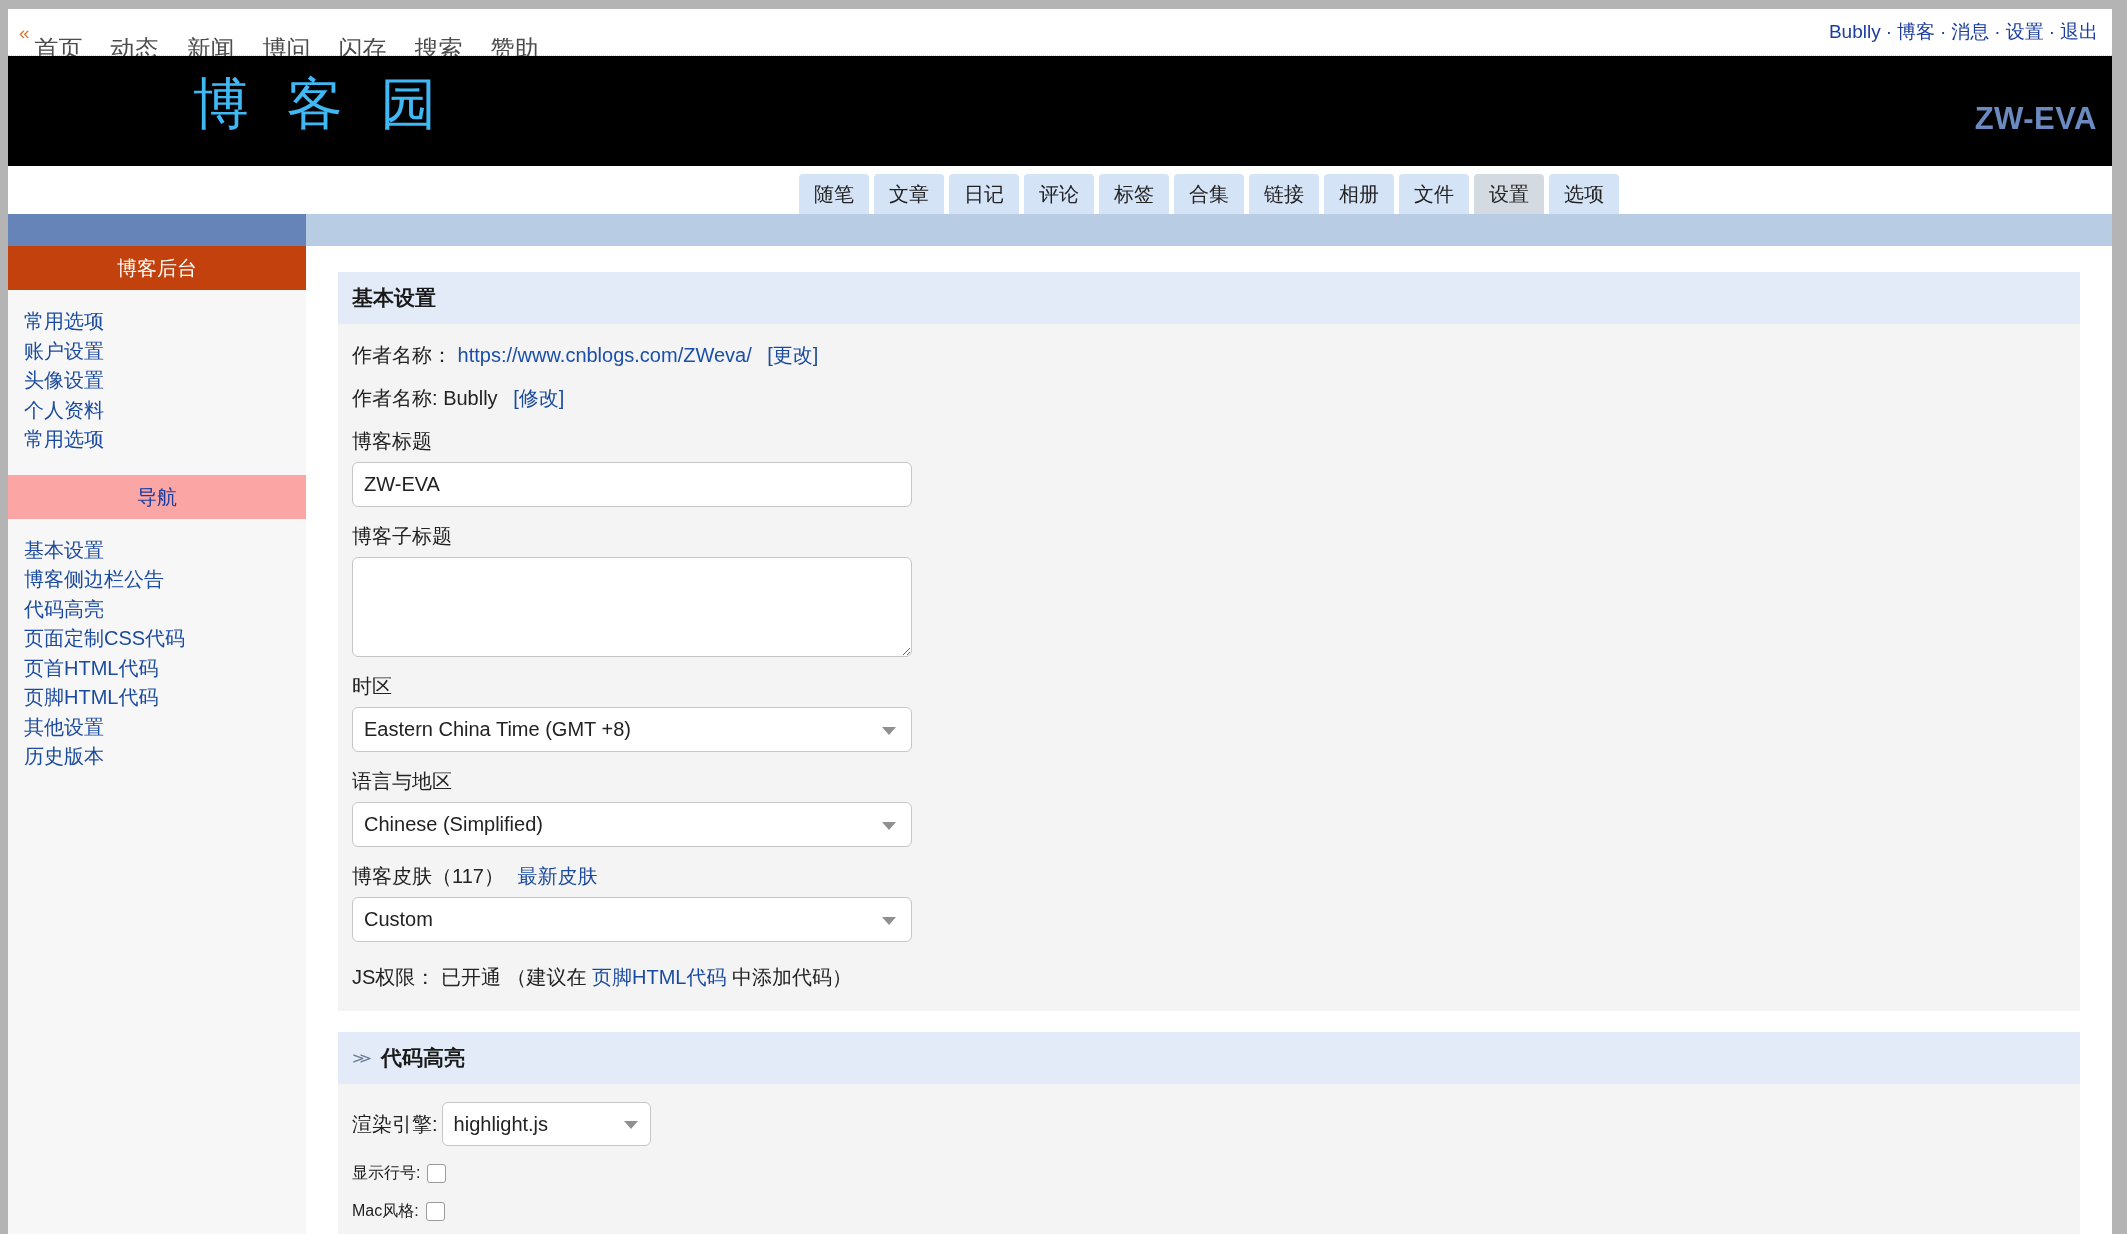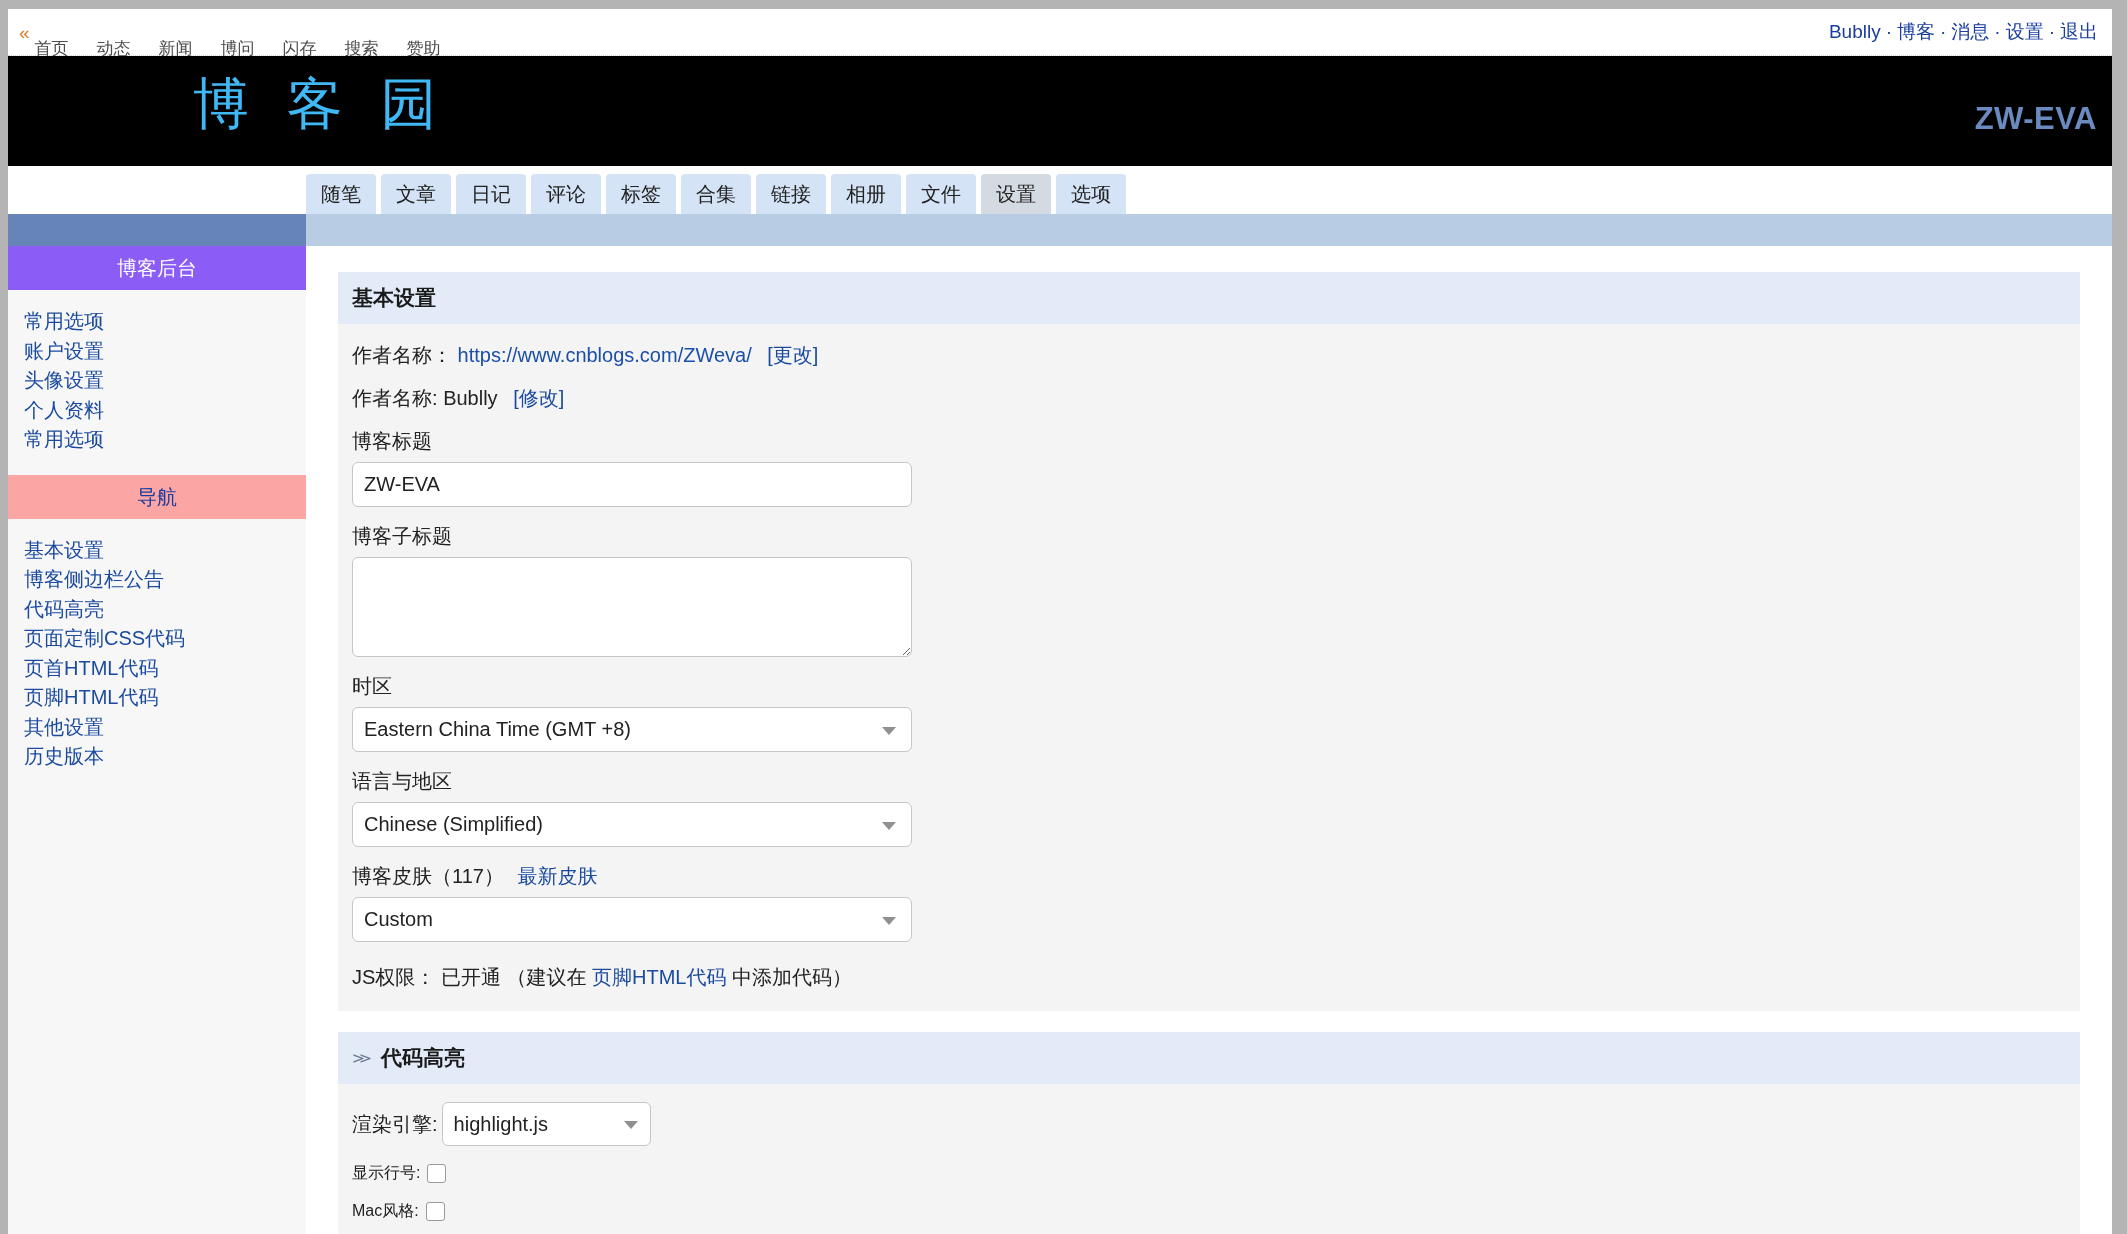--- a/index.html
+++ b/index.html
@@ -40,21 +40,21 @@
     gap: 0px;
   }
   .topnav-left .chev {
     color: #d87b2a;
     font-size: 19px;
     margin-right: 5px;
     line-height: 1;
   }
   .topnav-left a {
     color: #4c4c4c;
-    font-size: 17px;
+    font-size: 24px;
     text-decoration: none;
     margin-right: 28px;
     white-space: nowrap;
     margin-top: 33px;
   }
   .topnav-left a:first-of-type { margin-right: 28px; }
   .topnav-right {
     position: absolute;
     right: 14px; top: 0;
     height: 46px;
@@ -96,20 +96,21 @@
 
   
   .tabstrip {
     position: relative;
     height: 48px;
     background: #fff;
     padding-left: 298px;
     display: flex;
     align-items: flex-end;
     gap: 5px;
+    justify-content: center;
   }
   .tab {
     background: #d5e3f7;
     color: #222;
     font-size: 20px;
     height: 40px;
     line-height: 40px;
     padding: 0 15px;
     border-top-left-radius: 4px;
     border-top-right-radius: 4px;
@@ -139,21 +140,21 @@
     width: 298px;
     flex: 0 0 298px;
     background: #f7f7f7;
     min-height: 1000px;
   }
   .side-head {
     height: 44px;
     line-height: 44px;
     text-align: center;
     font-size: 20px;
-    background: #8b5cf6;
+    background: #c2410c;
     color: #ffffff;
   }
   .side-head.nav {
     background: #fca5a5;
     color: #1a3d9e;
   }
   .side-list { padding: 17px 0 20px 16px; }
   .side-list a {
     display: block;
     font-size: 20px;

